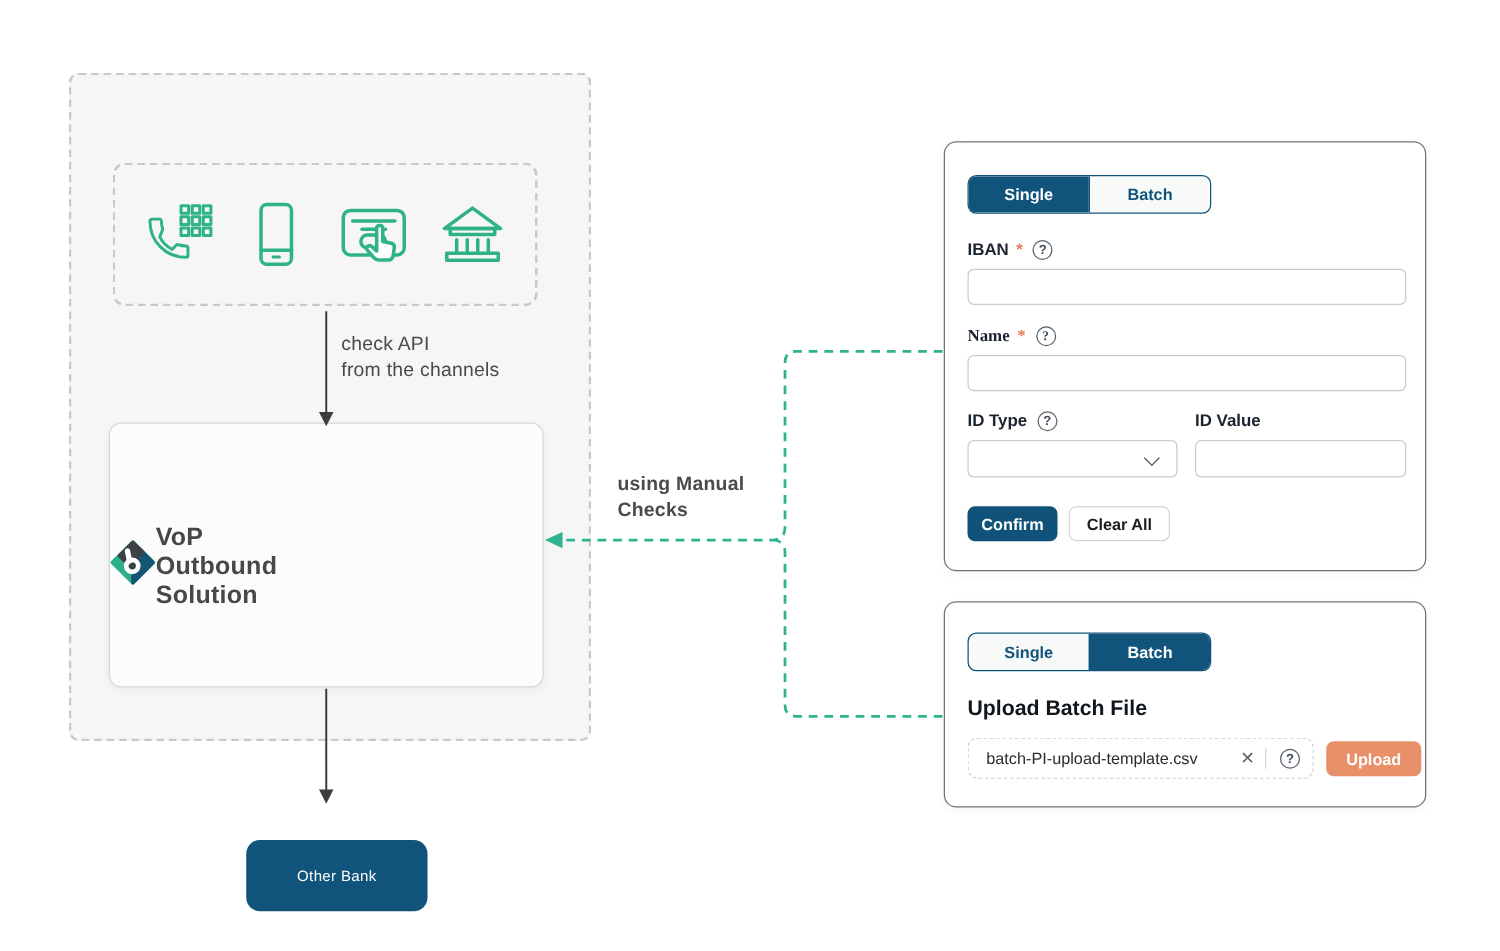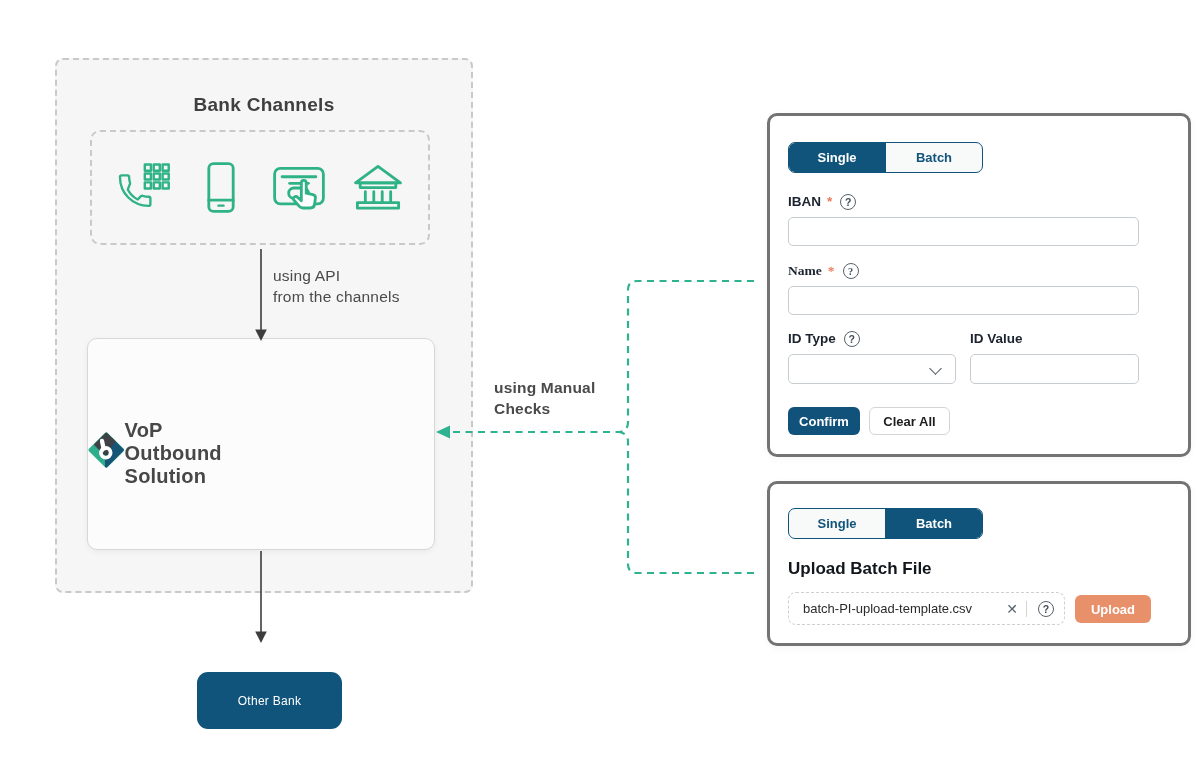--- a/index.html
+++ b/index.html
@@ -46,22 +46,22 @@
     position:absolute; left:197px; top:672px; width:145px; height:57px;
     background:#11547b; border-radius:11px; color:#ffffff;
     display:flex; align-items:center; justify-content:center;
     font-size:12px; letter-spacing:.3px;
   }
 
   .overlay { position:absolute; left:0; top:0; pointer-events:none; }
 
   
   .panel {
-    position:absolute; left:755px; width:424px; background:#ffffff;
-    border:3px solid #737373; border-radius:10px; box-shadow:0 2px 8px rgba(0,0,0,.04);margin-left:12px;
+    position:absolute; left:755px; width:386px; background:#ffffff;
+    border:1px solid #737373; border-radius:10px; box-shadow:0 2px 8px rgba(0,0,0,.04);
   }
   .panel-single { top:113px; height:344px; }
   .panel-batch  { top:481px; height:165px; }
 
   .tabs {
     position:absolute; left:18px; width:195px; height:31px;
     border:1px solid #11547b; border-radius:7px; overflow:hidden;
     display:flex; background:#f8fafa;
   }
   .tab {
@@ -110,21 +110,20 @@
   .file-name { flex:1; font-size:13px; color:#2b2b2b; white-space:nowrap; overflow:hidden; }
   .file-x { font-size:14px; color:#5a646d; cursor:pointer; }
   .file-sep { width:1px; height:16px; background:#d4d4d4; }
 </style>
 </head>
 <body>
 
 <div class="canvas">
 
   <div class="outer-box"></div>
-  <div class="bank-title">Bank Channels</div>
 
   <div class="inner-box">
     <svg class="chan-icon" viewBox="0 0 64 64" fill="none" stroke="#2fb286" stroke-width="3" stroke-linecap="round" stroke-linejoin="round">
       <g transform="translate(-3,12) scale(0.84)">
         <path d="M23.6 25.8c2.8 5.6 7 9.8 12.6 12.6l4.2-4.2c.6-.6 1.5-.8 2.2-.5 2.4.8 5 1.2 7.6 1.2 1.2 0 2.1.9 2.1 2.1v7.4c0 1.2-.9 2.1-2.1 2.1-20.5 0-36.5-16-36.5-36.7 0-1.2.9-2.1 2.1-2.1h7.4c1.2 0 2.1.9 2.1 2.1 0 2.6.4 5.2 1.2 7.6.2.7.1 1.6-.5 2.2z"></path>
       </g>
       <g stroke-width="2.6">
         <rect x="35" y="7" width="6.5" height="6.5"></rect>
           <rect x="44.5" y="7" width="6.5" height="6.5"></rect>
           <rect x="54" y="7" width="6.5" height="6.5"></rect>
@@ -156,21 +155,21 @@
       <rect x="13" y="26.5" width="38" height="5"></rect>
       <line x1="18.5" y1="36" x2="18.5" y2="47"></line>
       <line x1="27.5" y1="36" x2="27.5" y2="47"></line>
       <line x1="36.5" y1="36" x2="36.5" y2="47"></line>
       <line x1="45.5" y1="36" x2="45.5" y2="47"></line>
       <rect x="10" y="47.5" width="44" height="6"></rect>
     </svg>
   </div>
 
   <div class="flow-label api-label">
-    <div>using API</div>
+    <div>check API</div>
     <div>from the channels</div>
   </div>
 
   <div class="vop-box">
     <svg width="66" height="66" viewBox="0 0 68 68">
       <g transform="translate(34,34)">
         <path d="M0,-30 L30,0 L0,30 L-30,0 Z" fill="#2fae8c" stroke="#2fae8c" stroke-width="6" stroke-linejoin="round"></path>
         <path d="M10,-20 L30,0 L0,30 L0,4 Z" fill="#175577" stroke="#175577" stroke-width="5" stroke-linejoin="round"></path>
         <path d="M0,-30 L14,-16 L-3,7 L-20,-10 Z" fill="#3e4247" stroke="#3e4247" stroke-width="5" stroke-linejoin="round"></path>
         <line x1="-8" y1="-17" x2="-4.5" y2="0" stroke="#ffffff" stroke-width="8" stroke-linecap="round"></line>

